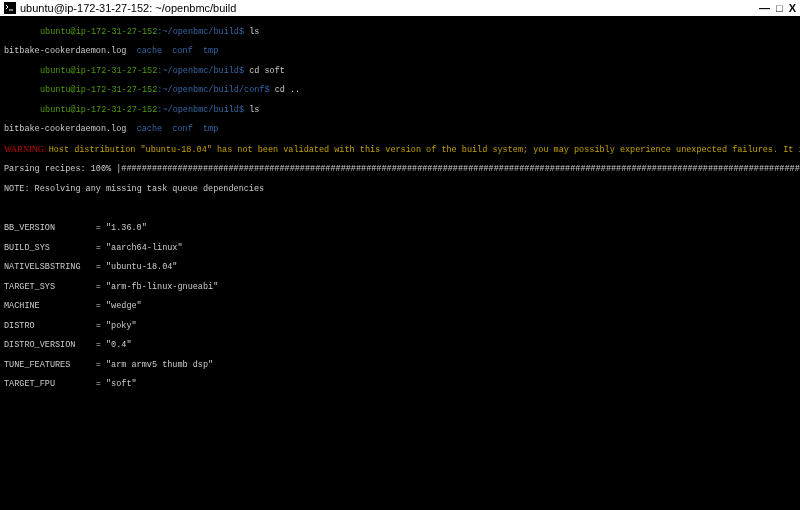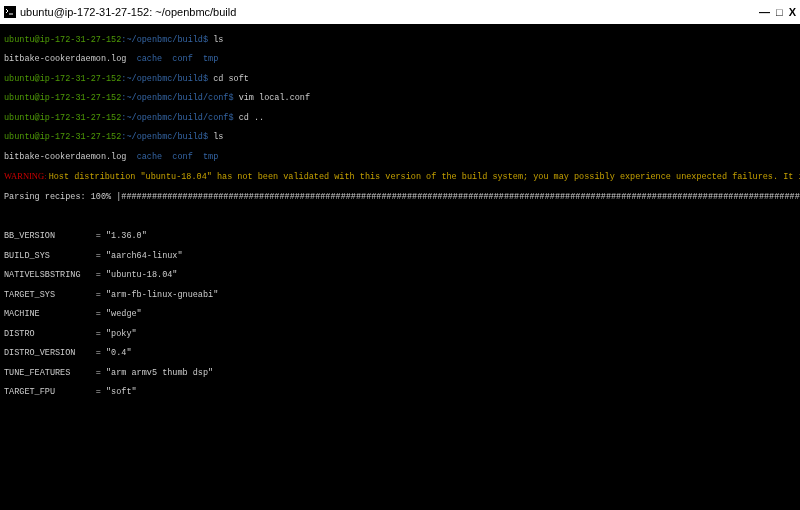--- a/index.html
+++ b/index.html
@@ -13,33 +13,33 @@
     line-height: 1.15;
     color: #ccc;
   }
   .titlebar {
     background: #fff;
     color: #000;
     height: 16px;
     display: flex;
     align-items: center;
     justify-content: space-between;
-    padding: 12px 4px;
+    padding: 4px 4px;
     font-family: Arial, sans-serif;
     font-size: 11px;
   }
   .titlebar-icon { width: 12px; height: 12px; display:inline-flex; align-items:center; justify-content:center;}
   .titlebar-ctrls { display: flex; gap: 6px; }
   .titlebar-ctrls span { font-weight: bold; cursor: default; }
   .term {
     padding: 2px 4px;
     white-space: pre;
   }
   .line { display: block; }
-  .green { color: #4e9a06; }
+  .green { color: #4e9a06; margin-left: 36px; }
   .red   { color: #cc0000; font-family: Liberation Serif, serif; }
   .yellow{ color: #c4a000; }
   .blue  { color: #3465a4; }
 </style>
 </head>
 <body>
 
 <div class="titlebar">
   <span style="display:flex;align-items:center;gap:4px;">
     <span class="titlebar-icon">
@@ -55,26 +55,26 @@
     <span>—</span>
     <span>□</span>
     <span style="font-family:Arial;">X</span>
   </span>
 </div>
 
 <div class="term">
 <span class="line"><span class="green">ubuntu@ip-172-31-27-152</span><span class="blue">:~/openbmc/build$ </span><span>ls</span></span>
 <span class="line"><span>bitbake-cookerdaemon.log  </span><span class="blue">cache  conf  tmp</span></span>
 <span class="line"><span class="green">ubuntu@ip-172-31-27-152</span><span class="blue">:~/openbmc/build$ </span><span>cd soft</span></span>
-<span class="line"><span class="green">ubuntu@ip-172-31-27-152</span><span class="blue">:~/openbmc/build/conf$ </span><span>vim local.conf</span></span>
 <span class="line"><span class="green">ubuntu@ip-172-31-27-152</span><span class="blue">:~/openbmc/build/conf$ </span><span>cd ..</span></span>
 <span class="line"><span class="green">ubuntu@ip-172-31-27-152</span><span class="blue">:~/openbmc/build$ </span><span>ls</span></span>
 <span class="line"><span>bitbake-cookerdaemon.log  </span><span class="blue">cache  conf  tmp</span></span>
 <span class="line"><span class="red">WARNING: </span><span class="yellow">Host distribution "ubuntu-18.04" has not been validated with this version of the build system; you may possibly experience unexpected failures. It is recommended that you use a tested distribution.</span></span>
 <span class="line">Parsing recipes: 100% |#########################################################################################################################################| Time: 0:00:53</span>
+<span class="line"><span>NOTE: </span><span>Resolving any missing task queue dependencies</span></span>
 <span class="line"> </span>
 <span class="line">BB_VERSION        = "1.36.0"</span>
 <span class="line">BUILD_SYS         = "aarch64-linux"</span>
 <span class="line">NATIVELSBSTRING   = "ubuntu-18.04"</span>
 <span class="line">TARGET_SYS        = "arm-fb-linux-gnueabi"</span>
 <span class="line">MACHINE           = "wedge"</span>
 <span class="line">DISTRO            = "poky"</span>
 <span class="line">DISTRO_VERSION    = "0.4"</span>
 <span class="line">TUNE_FEATURES     = "arm armv5 thumb dsp"</span>
 <span class="line">TARGET_FPU        = "soft"</span>

